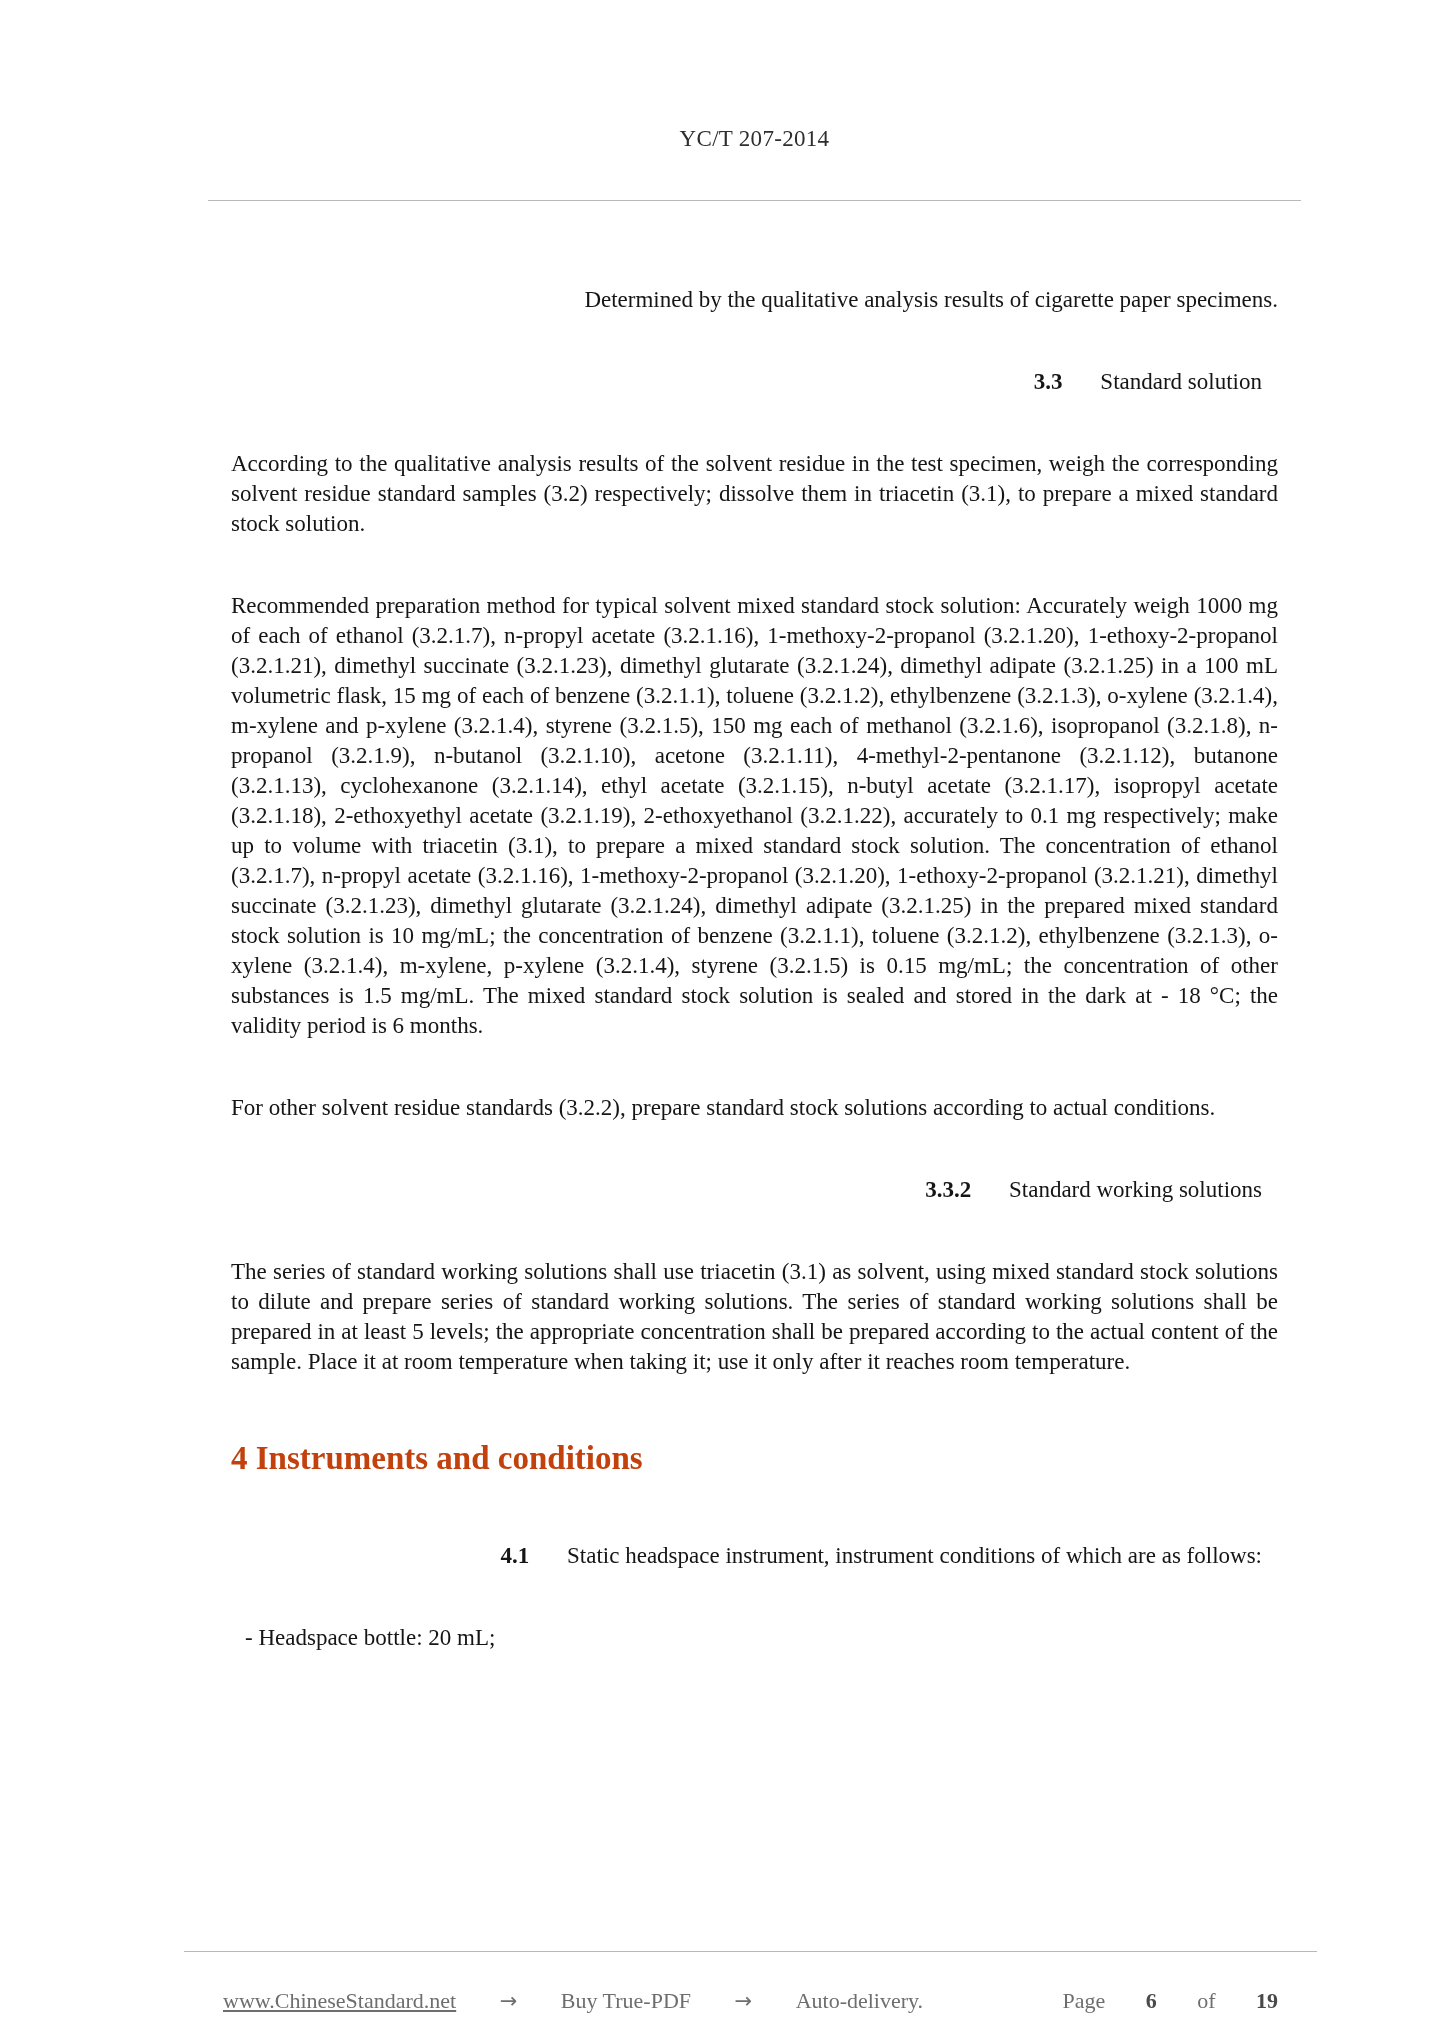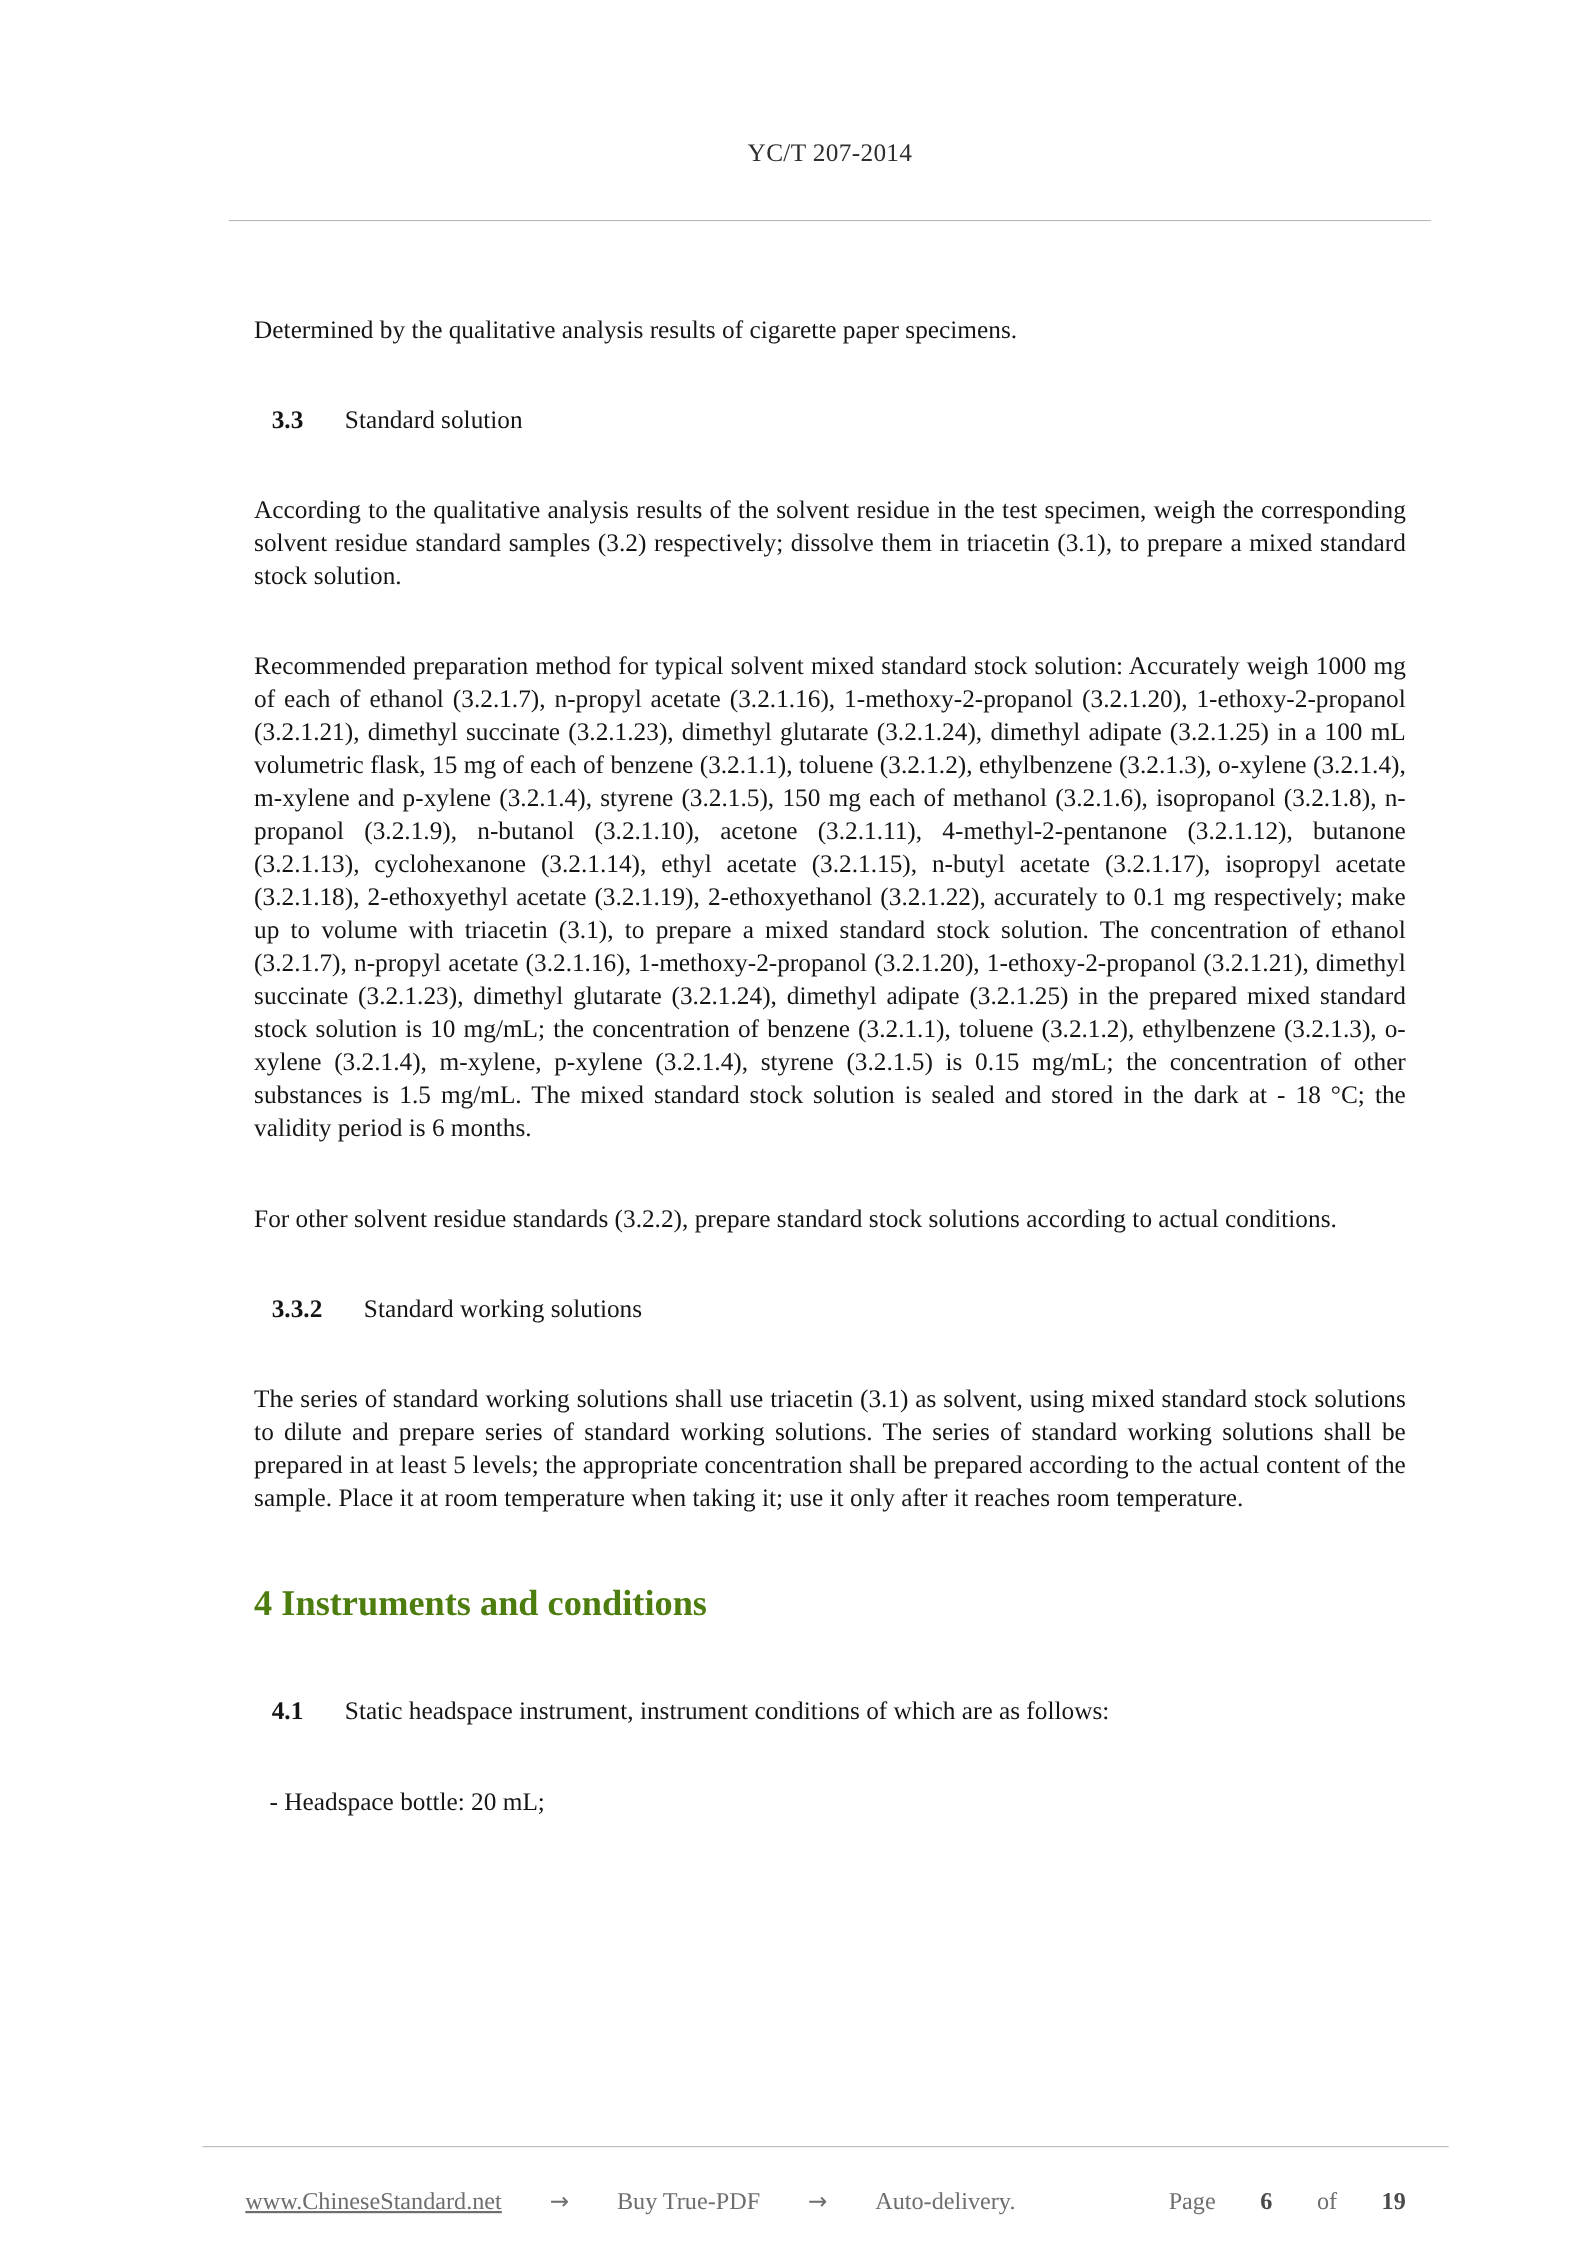--- a/index.html
+++ b/index.html
@@ -22,28 +22,28 @@
     margin: 16px 160px 0;
   }
   .content {
     padding: 36px 167px 0;
     font-size: 23px;
     line-height: 30px;
     text-align: justify;
   }
   .content p { margin: 0 0 20px; }
   .sec-num { font-weight: bold; }
-  .single { text-align: left; }
+  .single { text-align: right; }
   .h4-heading {
     font-size: 33px;
     font-weight: bold;
     line-height: 42px;
     margin: 28px 0 30px;
     text-align: left;
-    color: #4d7c0f;
+    color: #c2410c;
   }
   .indent { padding-left: 30px; text-align: left; }
   .footer {
     position: absolute;
     left: 152px;
     right: 160px;
     bottom: 46px;
     border-top: 1px solid #b9b9b9;
     padding: 20px 7px 0;
     display: flex;

